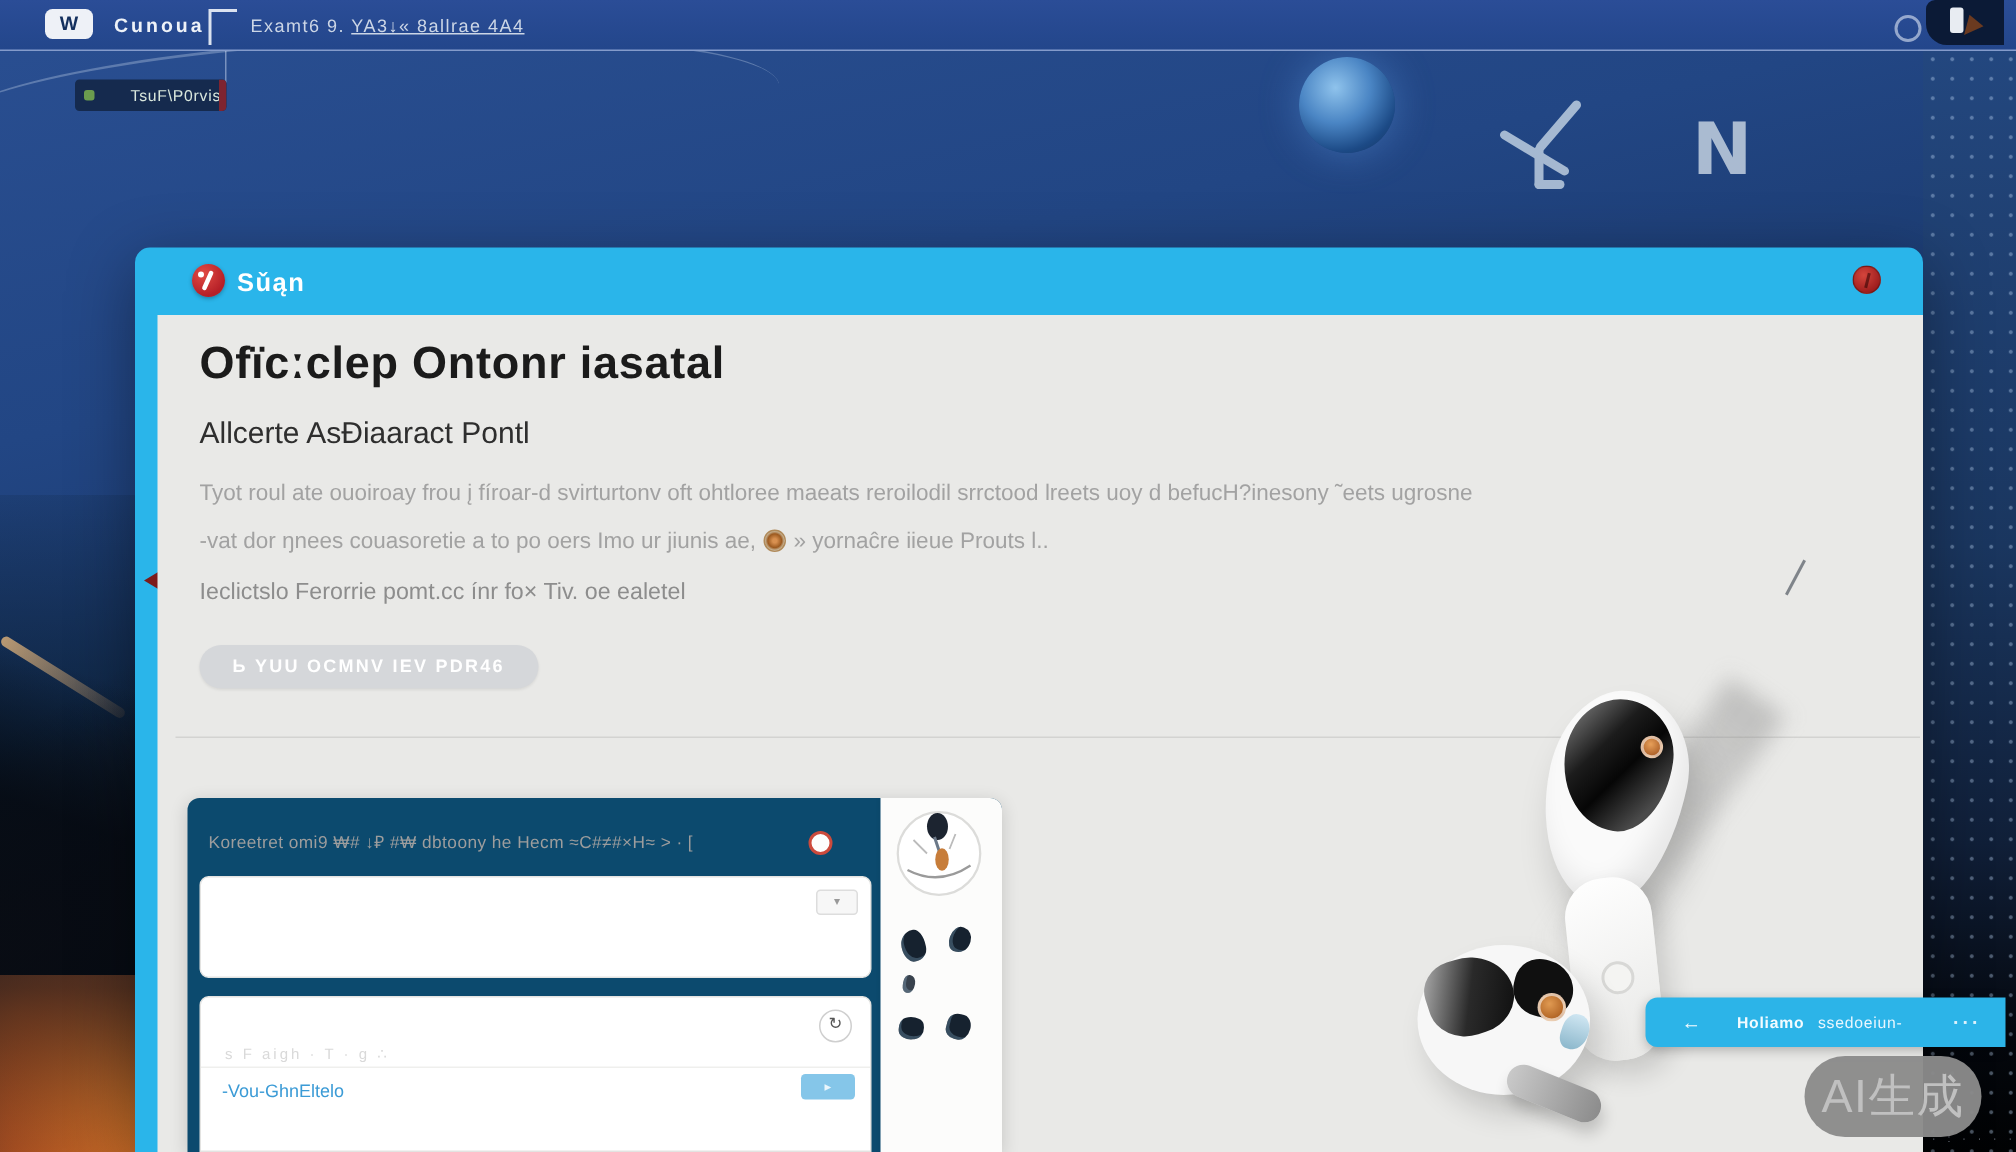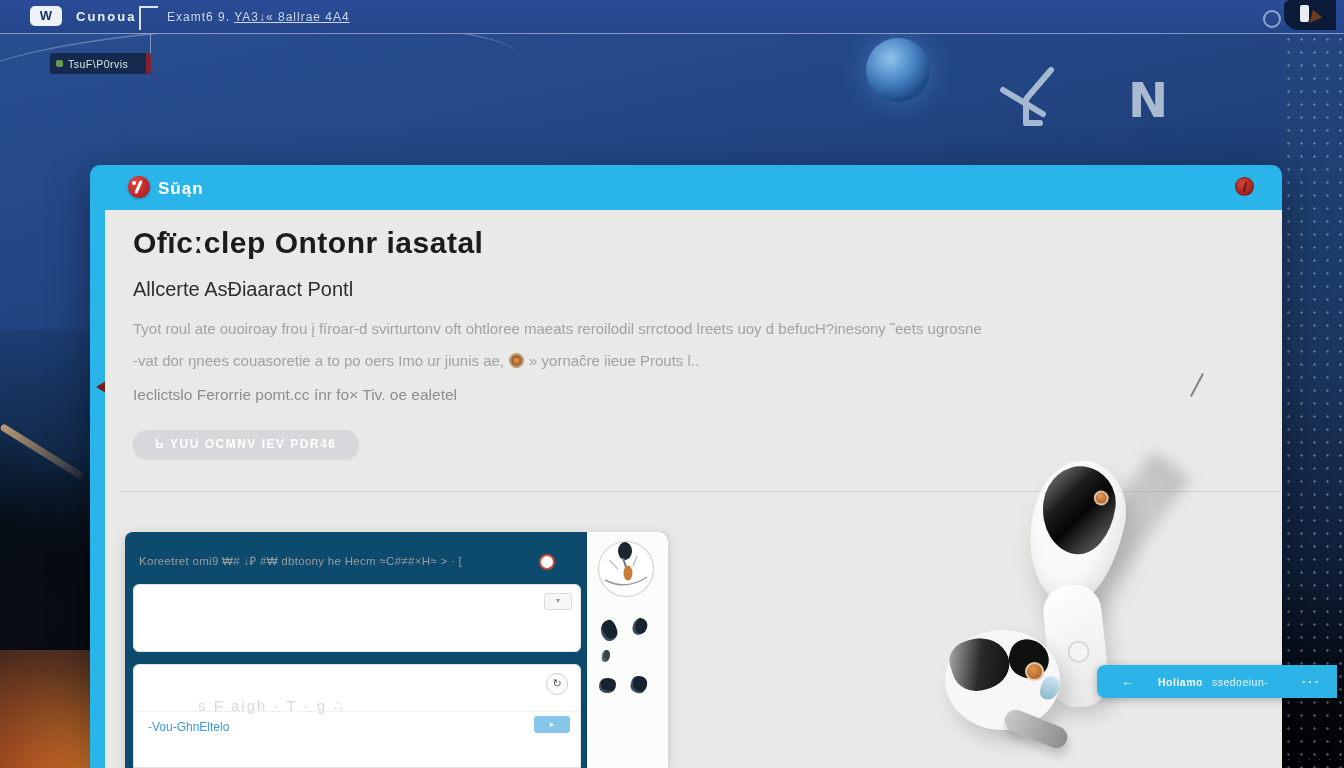--- a/index.html
+++ b/index.html
@@ -20,21 +20,21 @@
   .tab-title .u{text-decoration:underline;}
   .tb-circle{left:1263px;top:10px;width:14px;height:14px;border:2px solid rgba(240,245,255,.55);border-radius:50%;}
   .tb-shape{left:1284px;top:0;width:52px;height:30px;background:#0b1a36;border-radius:6px 0 0 14px;}
   .tb-shape .bar{position:absolute;left:16px;top:5px;width:9px;height:17px;background:#e8ecf2;border-radius:2px;}
   .tb-shape .wedge{position:absolute;left:27px;top:11px;width:0;height:0;border-left:11px solid #6b3a20;border-top:5px solid transparent;border-bottom:9px solid transparent;transform:rotate(15deg);}
   .vline{left:150px;top:33px;width:1px;height:22px;background:rgba(220,230,250,.45);}
 
   
   .badge{left:50px;top:53px;width:101px;height:21px;background:#152a4e;border-radius:3px;display:flex;align-items:center;padding:0 6px;box-sizing:border-box;overflow:hidden;}
   .badge .dot{width:7px;height:7px;background:#6a9c4e;border-radius:2px;margin-right:5px;flex:none;}
-  .badge .txt{font-size:10.5px;color:#d9e7dd;letter-spacing:.5px;white-space:nowrap;}
+  .badge .txt{font-size:10.5px;color:#d9e7dd;letter-spacing:.5px;white-space:nowrap;margin-left:19px;}
   .badge .red{position:absolute;right:0;top:0;width:5px;height:21px;background:#7e2430;}
 
   
   .swoosh{left:-40px;top:26px;width:560px;height:90px;border-top:2px solid rgba(235,243,255,.28);border-radius:50%;transform:rotate(-3deg);}
   .sphere{left:866px;top:38px;width:64px;height:64px;border-radius:50%;background:radial-gradient(circle at 38% 32%,#8fc3ec,#4a85c4 40%,#1c4a86 72%,#123057 100%);box-shadow:0 0 26px rgba(90,150,225,.45);}
   .kglyph{left:995px;top:60px;}
   .nglyph{left:1128px;top:72px;font-size:48px;font-weight:bold;color:#c3d0e0;opacity:.85;font-family:"DejaVu Sans",sans-serif;}
   .rightstrip{left:1282px;top:33px;width:62px;height:735px;
     background-image:radial-gradient(rgba(190,215,245,.38) 1px,transparent 1.5px),
       linear-gradient(180deg,#23477f 0%,#1a365f 45%,#101f38 72%,#04070d 90%,#010203 100%);
@@ -94,21 +94,21 @@
   .gx{left:15px;top:118px;width:8px;height:12px;border-radius:50% 50% 60% 40%;transform:rotate(8deg);opacity:.85;}
   .g3{left:12px;top:146px;width:17px;height:15px;border-radius:40% 60% 45% 55%/60% 40% 55% 45%;transform:rotate(-6deg);}
   .g4{left:44px;top:144px;width:16px;height:17px;border-radius:55% 45% 50% 50%/45% 55% 60% 40%;transform:rotate(14deg);}
   .card1{left:8px;top:52px;width:448px;height:68px;background:#fff;border:1px solid #e3e3e1;border-radius:6px;box-sizing:border-box;}
   .c1r1{left:12px;top:9px;font-size:12px;white-space:nowrap;width:400px;overflow:hidden;position:absolute;}
   .c1btn{right:8px;top:8px;width:26px;height:15px;background:#f7f7f7;border:1px solid #ddd;border-radius:3px;font-size:8px;color:#999;text-align:center;line-height:14px;}
   .c1r2{left:12px;top:36px;display:flex;align-items:center;gap:6px;font-size:12.5px;color:#919191;white-space:nowrap;width:420px;overflow:hidden;}
   .card2{left:8px;top:132px;width:448px;height:104px;background:#fff;border:1px solid #e3e3e1;border-radius:6px 6px 0 0;box-sizing:border-box;}
   .c2r1{left:12px;top:9px;font-size:12px;white-space:nowrap;width:390px;overflow:hidden;}
   .c2btn{right:12px;top:8px;width:20px;height:20px;border:1px solid #cfcfcf;border-radius:50%;font-size:11px;color:#555;text-align:center;line-height:19px;background:#fff;}
-  .c2faint{left:16px;top:32px;font-size:15px;color:#d9d9d9;letter-spacing:2px;white-space:nowrap;margin-left:48px;}
+  .c2faint{left:16px;top:32px;font-size:10px;color:#d9d9d9;letter-spacing:2px;white-space:nowrap;}
   .c2div{left:0;top:46px;width:446px;height:1px;background:#efefed;}
   .c2link{left:14px;top:55px;font-size:12px;color:#3b9bd6;}
   .c2send{right:10px;top:51px;width:36px;height:17px;background:#85c6e9;border-radius:3px;color:#eaf6fc;font-size:9px;text-align:center;line-height:17px;}
   .c2r4{left:12px;top:82px;display:flex;align-items:center;gap:6px;font-size:12.5px;color:#9a9a9a;white-space:nowrap;width:424px;overflow:hidden;}
 
   
   .bbar{left:1097px;top:665px;width:240px;height:33px;background:#2cb4e8;border-radius:8px 0 0 8px;z-index:30;display:flex;align-items:center;box-shadow:0 2px 8px rgba(0,0,0,.25);}
   .bbar .bk{margin-left:24px;color:#f4fbff;font-size:13px;}
   .bbar .l1{margin-left:24px;color:#f2fbff;font-size:10.5px;font-weight:bold;letter-spacing:.5px;}
   .bbar .l2{margin-left:9px;color:#e8f6fe;font-size:10.5px;letter-spacing:.5px;}
@@ -260,15 +260,16 @@
     </div>
   </div>
 
   <div class="abs bbar">
     <span class="bk">←</span>
     <span class="l1">Holiamo</span>
     <span class="l2">ssedoeiun-</span>
     <span class="dots">···</span>
   </div>
 
+  <div class="abs wm">AI生成</div>
   <div class="abs corner-dots">· : · · · ·</div>
 
 </div>
 
 </body></html>

